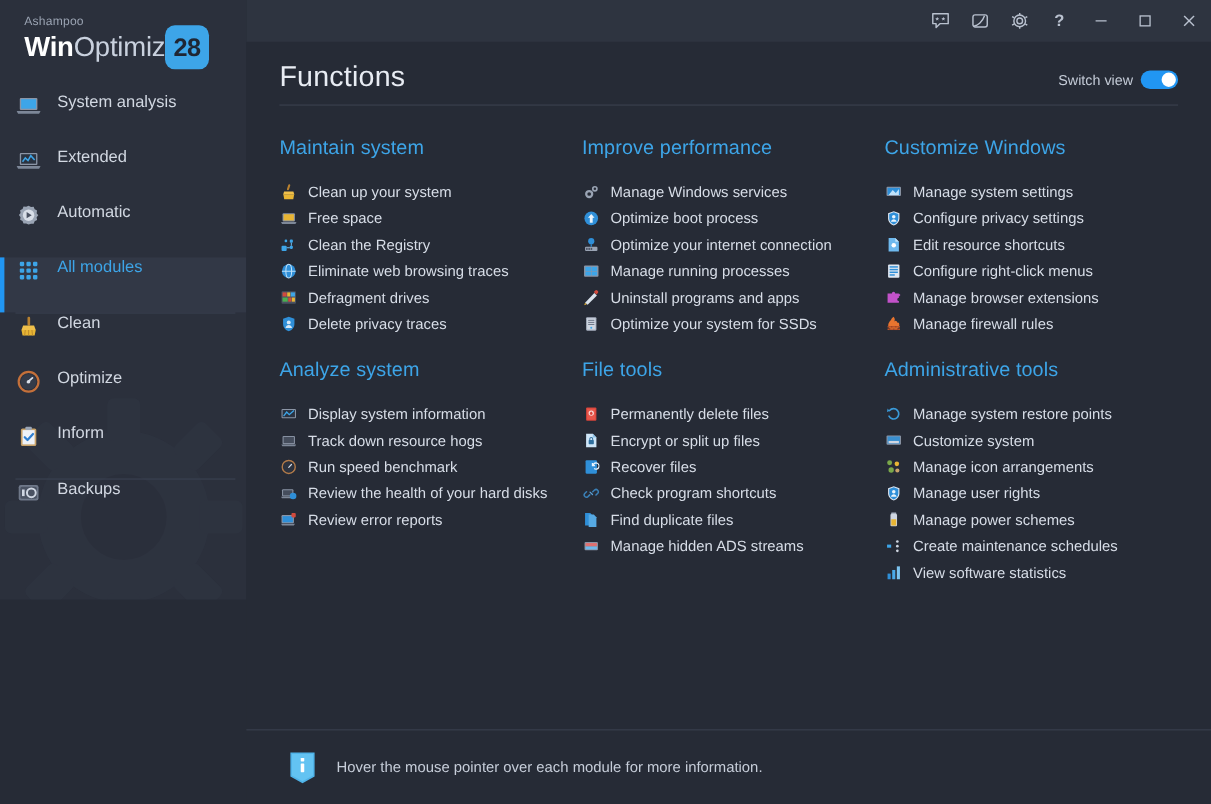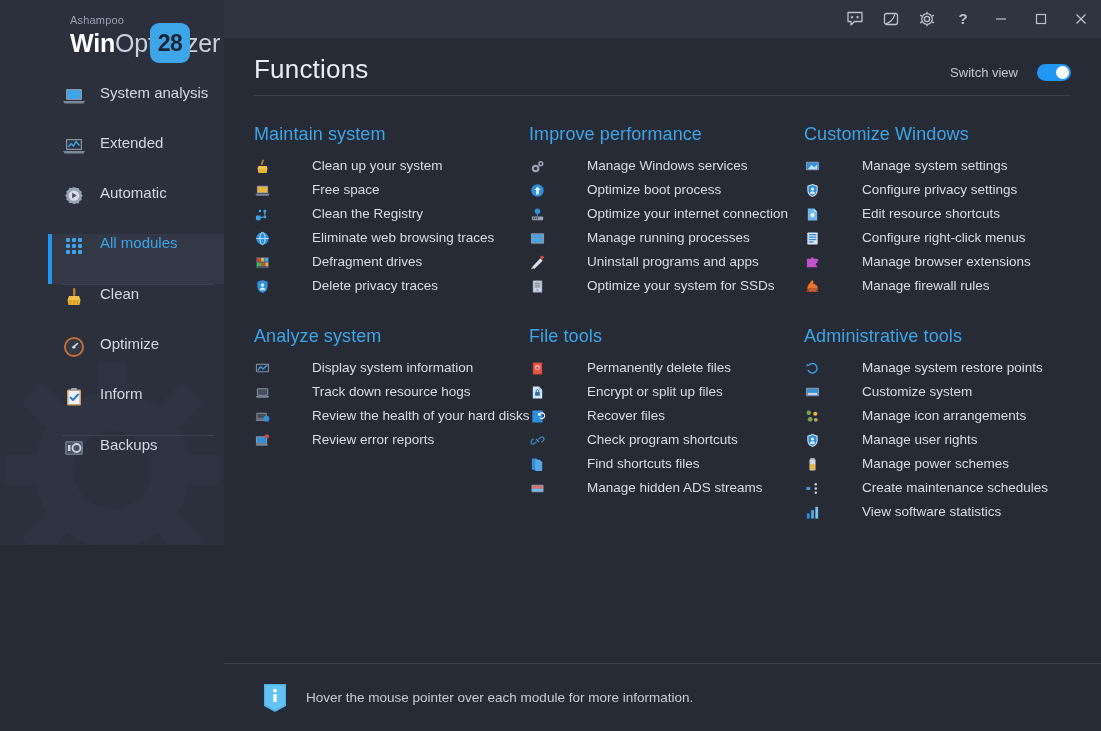--- a/index.html
+++ b/index.html
@@ -17,21 +17,20 @@
   }
 
   
   .sidebar {
     position: relative;
     width: 224px;
     height: 545px;
     background: #2b303c;
     flex: 0 0 224px;
     overflow: hidden;
-    padding-left: 48px;
   }
   .sidebar-watermark {
     position: absolute;
     left: -30px; bottom: -60px;
     width: 300px; height: 300px;
     opacity: 0.32;
     pointer-events: none;
   }
   .brand {
     padding: 14px 0 0 22px;
@@ -135,21 +134,21 @@
     justify-content: space-between;
     padding-bottom: 10px;
   }
   .page-title {
     font-size: 26px;
     font-weight: 300;
     color: #e8ecf3;
     letter-spacing: .2px;
   }
   .switch-wrap {
-    display: flex; align-items: center; gap: 19px;
+    display: flex; align-items: center; gap: 7px;
     padding-bottom: 4px;
   }
   .switch-label { font-size: 13px; color: #c3cad6; }
   .toggle {
     width: 34px; height: 17px;
     border-radius: 9px;
     background: #2196f3;
     position: relative;
     cursor: pointer;
     flex: 0 0 34px;
@@ -181,27 +180,26 @@
   .group { padding-right: 10px; }
   .group-title {
     font-size: 18px;
     font-weight: 400;
     color: #3da5e8;
     margin-bottom: 13px;
     letter-spacing: .1px;
   }
   .mod {
     display: flex;
-    align-items: flex-start;
+    align-items: flex-end;
     height: 24px;
     color: #d7dde7;
     font-size: 13.5px;
     cursor: pointer;
     white-space: nowrap;
-    gap: 32px;
   }
   .mod-ico {
     width: 16px; height: 16px;
     flex: 0 0 16px;
     margin-right: 10px;
     display: flex; align-items: center; justify-content: center;
   }
 
   
   .footer {
@@ -675,20 +673,30 @@
                   <rect x="2" y="3.5" width="12" height="8" rx="1" fill="#8b95a6"></rect>
                   <rect x="3" y="4.5" width="10" height="6" fill="#454d5c"></rect>
                   <path d="M0.8 11.8h14.4l-1 1.8H1.8z" fill="#7d8798"></path>
                 </svg>
               </span>
             <span class="mod-label">Track down resource hogs</span>
           </div>
           <div class="mod">
             <span class="mod-ico">
                 <svg width="15" height="15" viewBox="0 0 16 16">
+                  <circle cx="8" cy="8" r="6.3" fill="none" stroke="#b07a4a" stroke-width="1.4"></circle>
+                  <circle cx="8" cy="8" r="5" fill="#2c3340"></circle>
+                  <path d="M10.6 5.6L8 8.4" stroke="#cfd6e1" stroke-width="1.2" stroke-linecap="round"></path>
+                </svg>
+              </span>
+            <span class="mod-label">Run speed benchmark</span>
+          </div>
+          <div class="mod">
+            <span class="mod-ico">
+                <svg width="15" height="15" viewBox="0 0 16 16">
                   <rect x="1.5" y="4" width="11" height="7" rx="1" fill="#8b95a6"></rect>
                   <rect x="2.5" y="5" width="9" height="5" fill="#454d5c"></rect>
                   <path d="M0.5 11.2h13l-.9 1.6H1.4z" fill="#7d8798"></path>
                   <circle cx="12.2" cy="10.5" r="3.2" fill="#2f8fd8"></circle>
                 </svg>
               </span>
             <span class="mod-label">Review the health of your hard disks</span>
           </div>
           <div class="mod">
             <span class="mod-ico">
@@ -748,21 +756,21 @@
               </span>
             <span class="mod-label">Check program shortcuts</span>
           </div>
           <div class="mod">
             <span class="mod-ico">
                 <svg width="15" height="15" viewBox="0 0 16 16">
                   <path d="M2 1.5h5L9.5 4v9.5H2z" fill="#2f8fd8"></path>
                   <path d="M5.5 3h5L13 5.5V15H5.5z" fill="#56a9e3"></path>
                 </svg>
               </span>
-            <span class="mod-label">Find shortcuts files</span>
+            <span class="mod-label">Find duplicate files</span>
           </div>
           <div class="mod">
             <span class="mod-ico">
                 <svg width="15" height="15" viewBox="0 0 16 16">
                   <rect x="1.5" y="4" width="13" height="8" rx="1" fill="#8b95a6"></rect>
                   <rect x="2.5" y="5" width="11" height="3" fill="#e07070"></rect>
                   <rect x="2.5" y="8.5" width="11" height="2.6" fill="#6eb9ee"></rect>
                 </svg>
               </span>
             <span class="mod-label">Manage hidden ADS streams</span>

